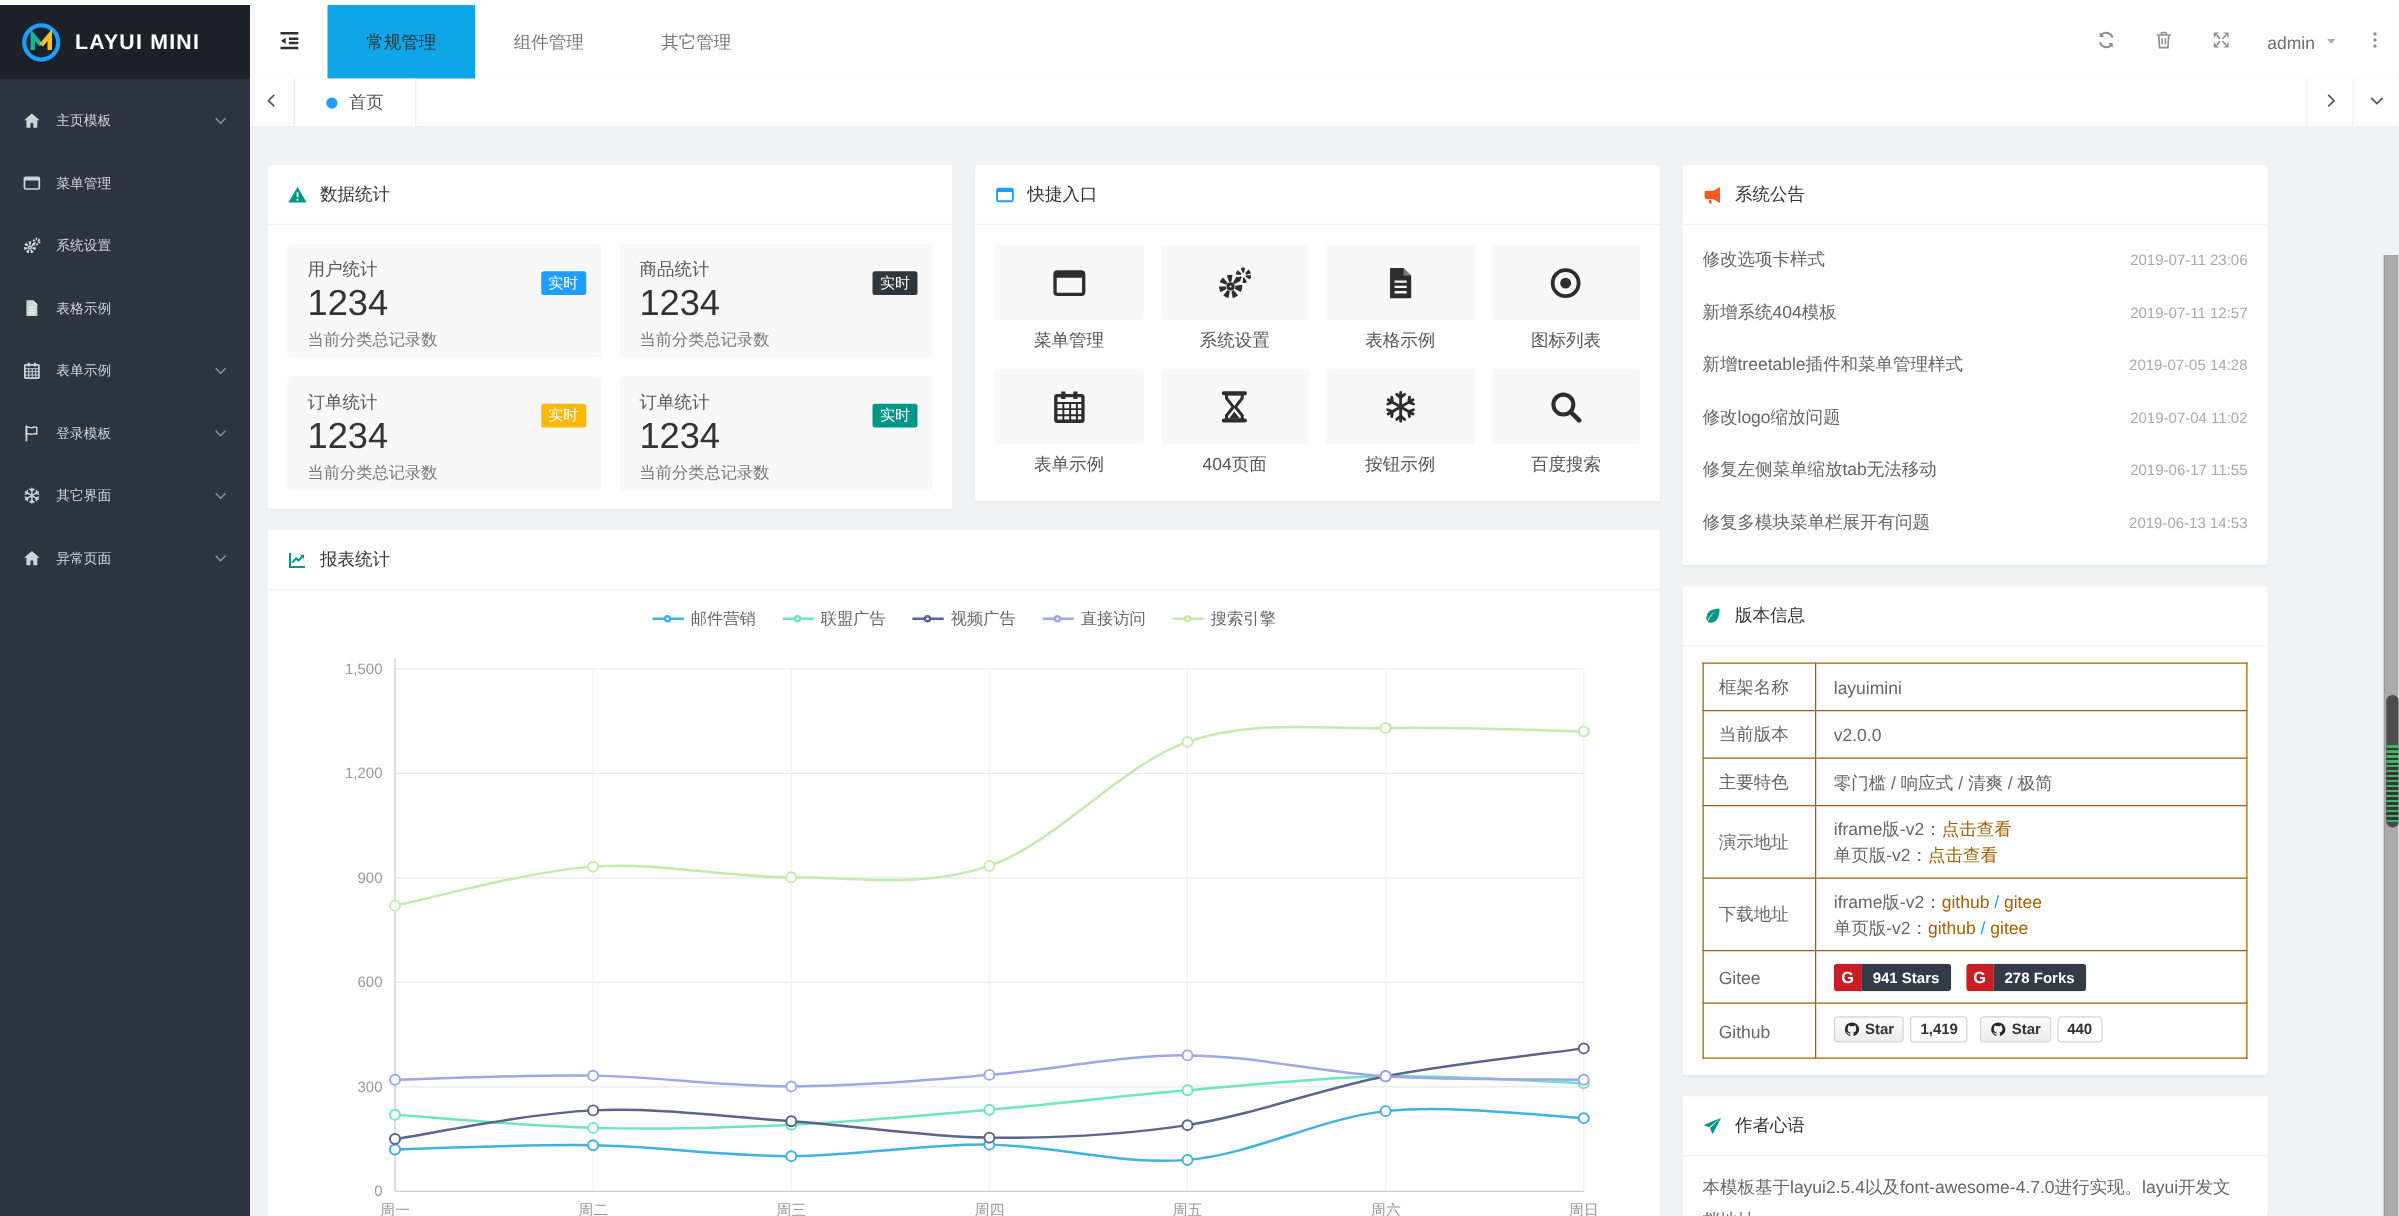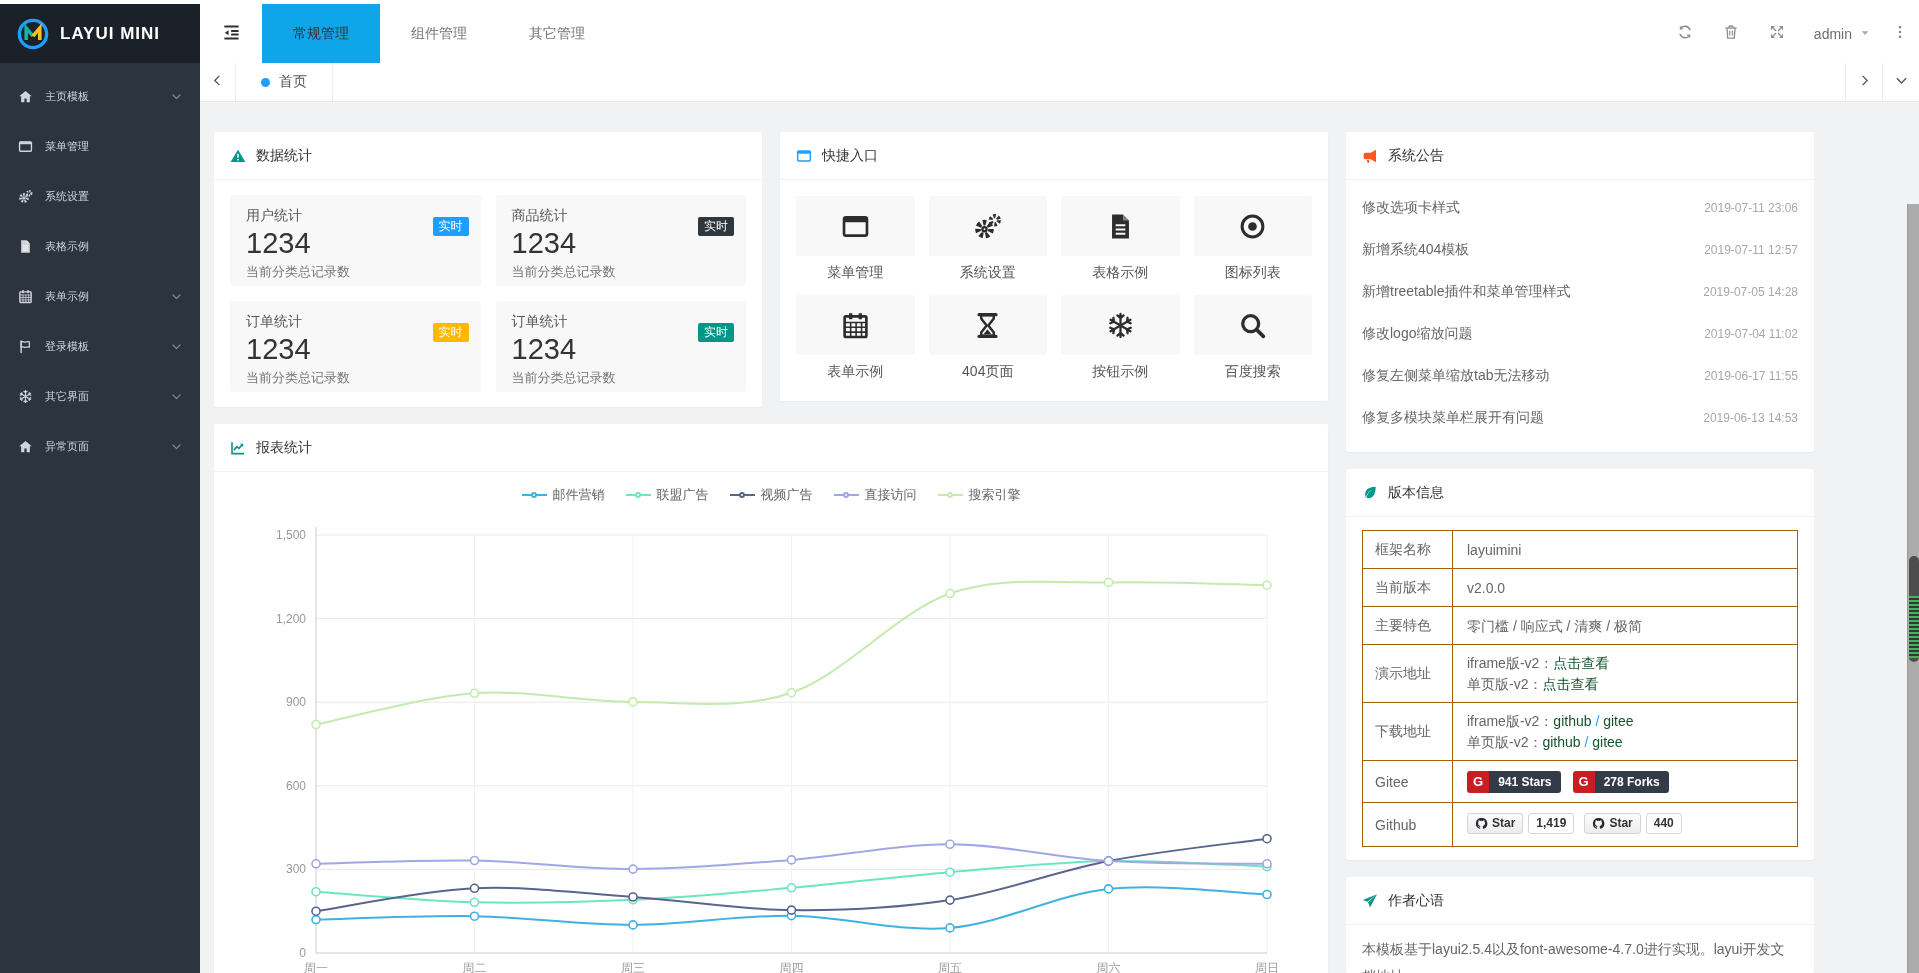--- a/index.html
+++ b/index.html
@@ -81,21 +81,21 @@
   .a-title{flex:1;font-size:14px;color:#666;white-space:nowrap;overflow:hidden}
   .a-date{font-size:12px;color:#a8a8a8;margin-left:12px;flex:none}
   
   .panel-version{margin-top:17px}
   .version-body{padding:13px 16px}
   .v-table{width:100%;border-collapse:collapse}
   .v-table td{border:1px solid #a16207;color:#666;font-size:14px;vertical-align:middle}
   .v-label{width:90px;padding:0 12px}
   .v-value{padding:6px 14px;line-height:22px}
   .v-line{line-height:21px}
-  .link{color:#14532d;cursor:pointer;text-decoration:none}
+  .link{color:#a16207;cursor:pointer;text-decoration:none}
   .sep{color:#1E9FFF}
   .gitee-badge{display:inline-flex;font-size:12px;font-weight:bold;color:#fff;border-radius:3px;overflow:hidden;
     margin-right:12px;cursor:pointer;line-height:16px}
   .gb-left{background:#c71d23;padding:3px 6px;font-size:13px}
   .gb-right{background:#333b49;padding:3px 9px}
   .gh-group{display:inline-flex;align-items:center;margin-right:10px;cursor:pointer}
   .gh-btn{display:inline-flex;align-items:center;gap:4px;border:1px solid #d5d5d5;background:linear-gradient(#fcfcfc,#ececec);
     border-radius:3px;padding:2px 7px;font-size:12px;font-weight:bold;color:#333;line-height:15px}
   .gh-btn svg{width:13px;height:13px}
   .gh-count{border:1px solid #d5d5d5;background:#fff;border-radius:3px;padding:2px 7px;font-size:12px;

